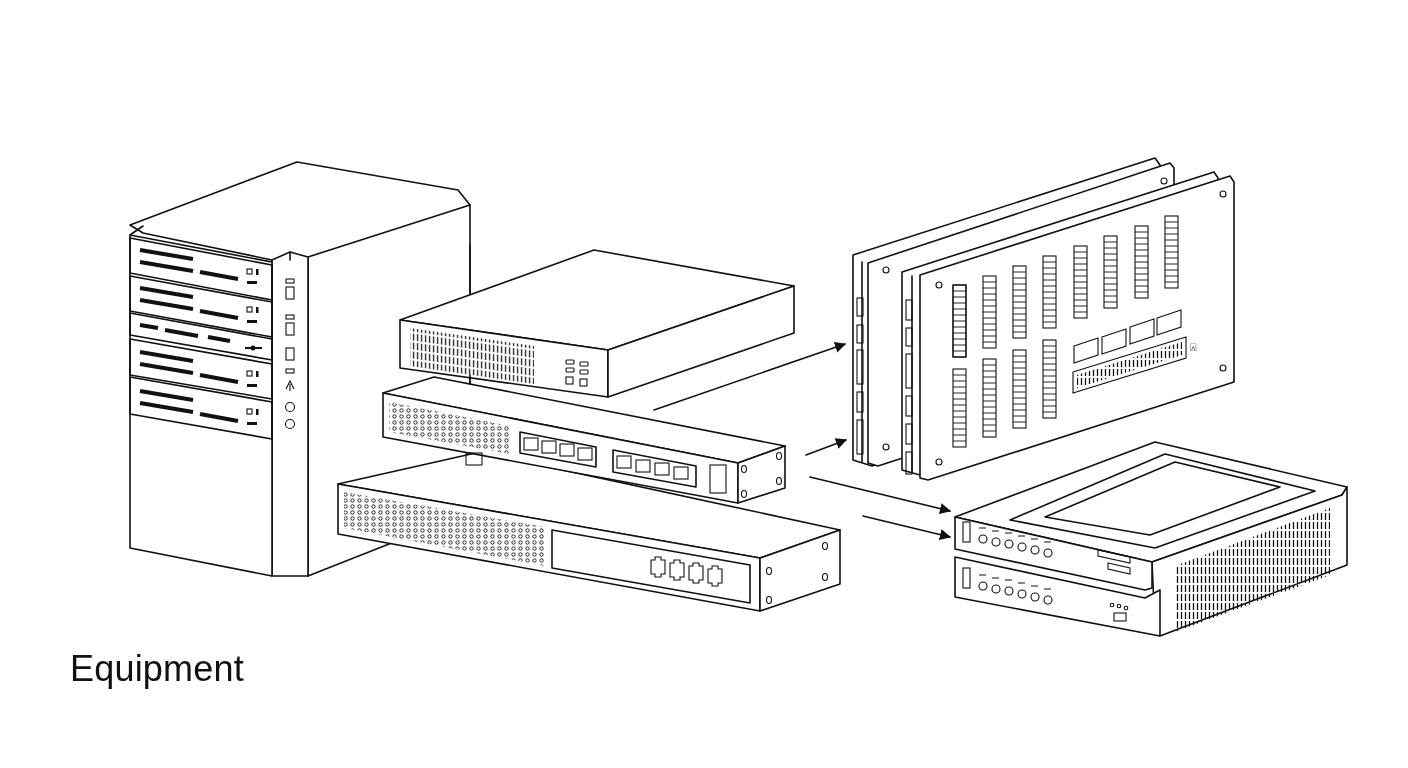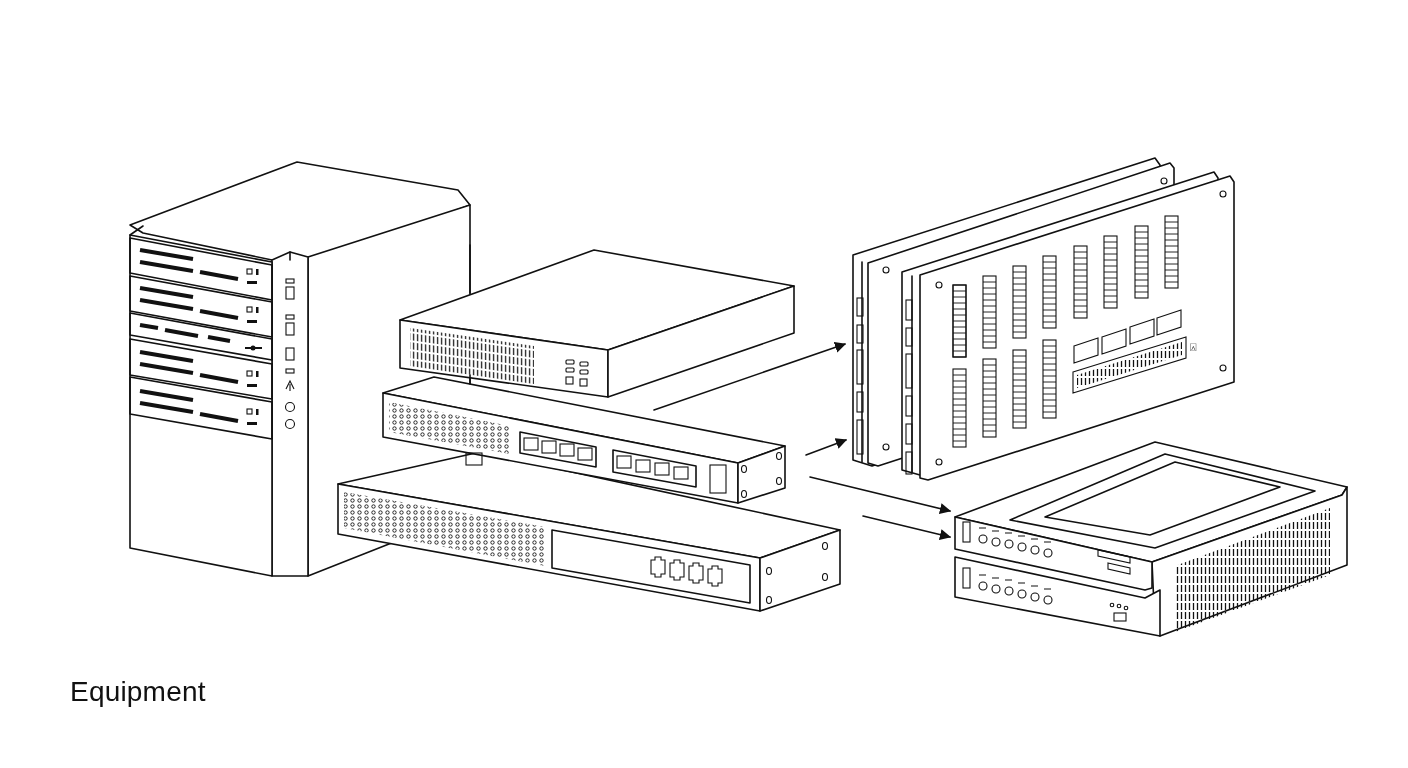--- a/index.html
+++ b/index.html
@@ -3,21 +3,21 @@
   <meta charset="utf-8">
   <style>
     html, body { margin: 0; padding: 0; background: #ffffff; }
     body { width: 1408px; height: 768px; position: relative; overflow: hidden; font-family: "Liberation Sans", sans-serif; }
     #scene { position: absolute; left: 0; top: 0; width: 1408px; height: 768px; }
     .ln { fill: #ffffff; stroke: #111111; stroke-width: 1.6; stroke-linejoin: round; stroke-linecap: round; }
     .ln-nf { fill: none; stroke: #111111; stroke-width: 1.6; stroke-linejoin: round; stroke-linecap: round; }
     .thin { fill: none; stroke: #111111; stroke-width: 1.1; }
     .bar { stroke: #111111; stroke-width: 4; stroke-linecap: butt; fill: none; }
     .solid { fill: #111111; stroke: none; }
-    .caption { position: absolute; left: 70px; top: 676px; font-size: 28px; color: #111111; letter-spacing: 0.2px; }
+    .caption { position: absolute; left: 70px; top: 648px; font-size: 36px; color: #111111; letter-spacing: 0.2px; }
   </style>
 </head>
 <body>
 
 <svg id="scene" viewBox="0 0 1408 768" xmlns="http://www.w3.org/2000/svg">
   <defs>
     <marker id="arrowhead" viewBox="0 0 10 10" refX="9" refY="5" markerWidth="7" markerHeight="7" orient="auto-start-reverse">
       <path d="M0,0 L10,5 L0,10 z" fill="#111111"></path>
     </marker>
     <pattern id="vent-dots" x="0" y="0" width="7" height="6" patternUnits="userSpaceOnUse">

